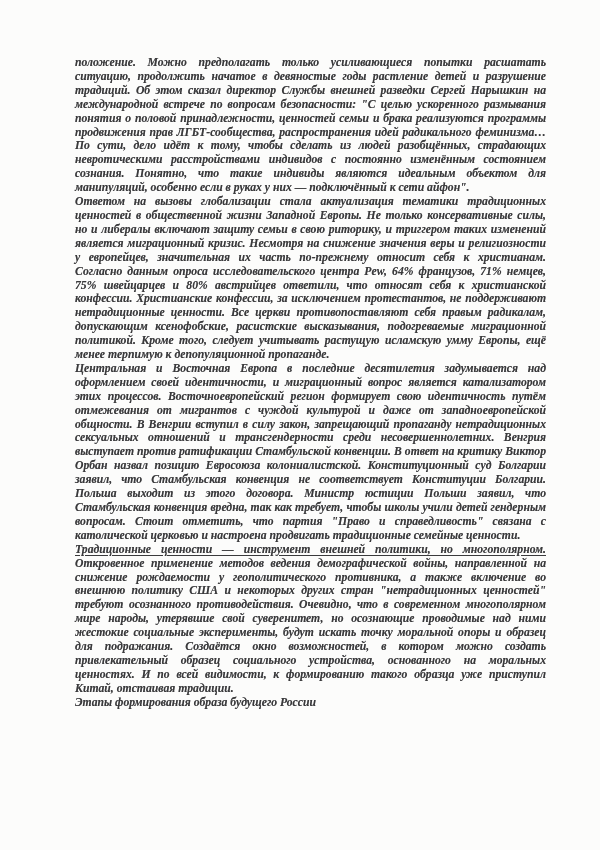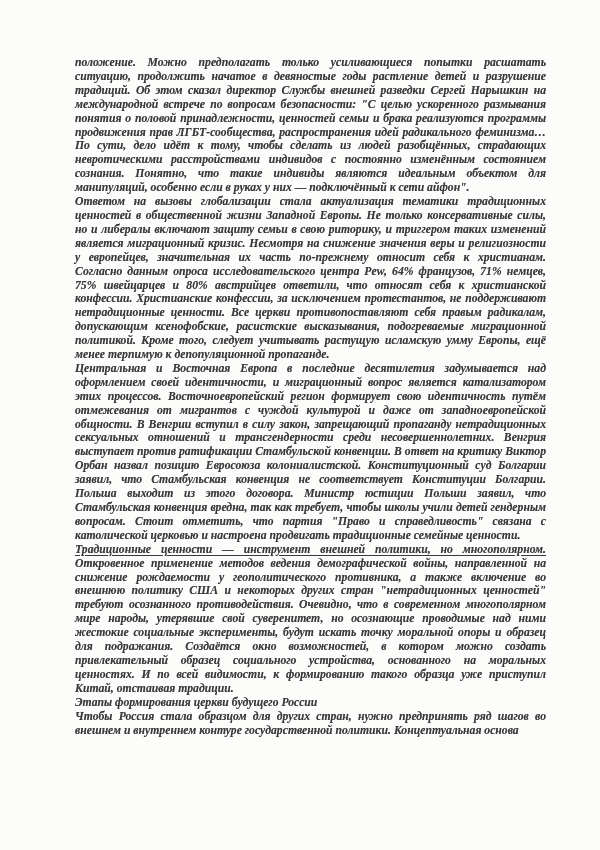--- a/index.html
+++ b/index.html
@@ -48,16 +48,15 @@
 </head>
 <body>
 
 <div class="page">
   <div class="text-col">
     <p>положение. Можно предполагать только усиливающиеся попытки расшатать ситуацию, продолжить начатое в девяностые годы растление детей и разрушение традиций. Об этом сказал директор Службы внешней разведки Сергей Нарышкин на международной встрече по вопросам безопасности: "С целью ускоренного размывания понятия о половой принадлежности, ценностей семьи и брака реализуются программы продвижения прав ЛГБТ-сообщества, распространения идей радикального феминизма… По сути, дело идёт к тому, чтобы сделать из людей разобщённых, страдающих невротическими расстройствами индивидов с постоянно изменённым состоянием сознания. Понятно, что такие индивиды являются идеальным объектом для манипуляций, особенно если в руках у них — подключённый к сети айфон".</p>
     <p>Ответом на вызовы глобализации стала актуализация тематики традиционных ценностей в общественной жизни Западной Европы. Не только консервативные силы, но и либералы включают защиту семьи в свою риторику, и триггером таких изменений является миграционный кризис. Несмотря на снижение значения веры и религиозности у европейцев, значительная их часть по-прежнему относит себя к христианам. Согласно данным опроса исследовательского центра Pew, 64% французов, 71% немцев, 75% швейцарцев и 80% австрийцев ответили, что относят себя к христианской конфессии. Христианские конфессии, за исключением протестантов, не поддерживают нетрадиционные ценности. Все церкви противопоставляют себя правым радикалам, допускающим ксенофобские, расистские высказывания, подогреваемые миграционной политикой. Кроме того, следует учитывать растущую исламскую умму Европы, ещё менее терпимую к депопуляционной пропаганде.</p>
     <p>Центральная и Восточная Европа в последние десятилетия задумывается над оформлением своей идентичности, и миграционный вопрос является катализатором этих процессов. Восточноевропейский регион формирует свою идентичность путём отмежевания от мигрантов с чуждой культурой и даже от западноевропейской общности. В Венгрии вступил в силу закон, запрещающий пропаганду нетрадиционных сексуальных отношений и трансгендерности среди несовершеннолетних. Венгрия выступает против ратификации Стамбульской конвенции. В ответ на критику Виктор Орбан назвал позицию Евросоюза колониалистской. Конституционный суд Болгарии заявил, что Стамбульская конвенция не соответствует Конституции Болгарии. Польша выходит из этого договора. Министр юстиции Польши заявил, что Стамбульская конвенция вредна, так как требует, чтобы школы учили детей гендерным вопросам. Стоит отметить, что партия "Право и справедливость" связана с католической церковью и настроена продвигать традиционные семейные ценности.</p>
     <p class="heading-underline">Традиционные ценности — инструмент внешней политики, но многополярном.</p>
     <p>Откровенное применение методов ведения демографической войны, направленной на снижение рождаемости у геополитического противника, а также включение во внешнюю политику США и некоторых других стран "нетрадиционных ценностей" требуют осознанного противодействия. Очевидно, что в современном многополярном мире народы, утерявшие свой суверенитет, но осознающие проводимые над ними жестокие социальные эксперименты, будут искать точку моральной опоры и образец для подражания. Создаётся окно возможностей, в котором можно создать привлекательный образец социального устройства, основанного на моральных ценностях. И по всей видимости, к формированию такого образца уже приступил Китай, отстаивая традиции.</p>
-    <p class="subheading">Этапы формирования церкви будущего России</p>
-    <p>Чтобы Россия стала образцом для других стран, нужно предпринять ряд шагов во внешнем и внутреннем контуре государственной политики. Концептуальная основа</p>
+    <p class="subheading">Этапы формирования образа будущего России</p>
   </div>
 </div>
 
 </body></html>

